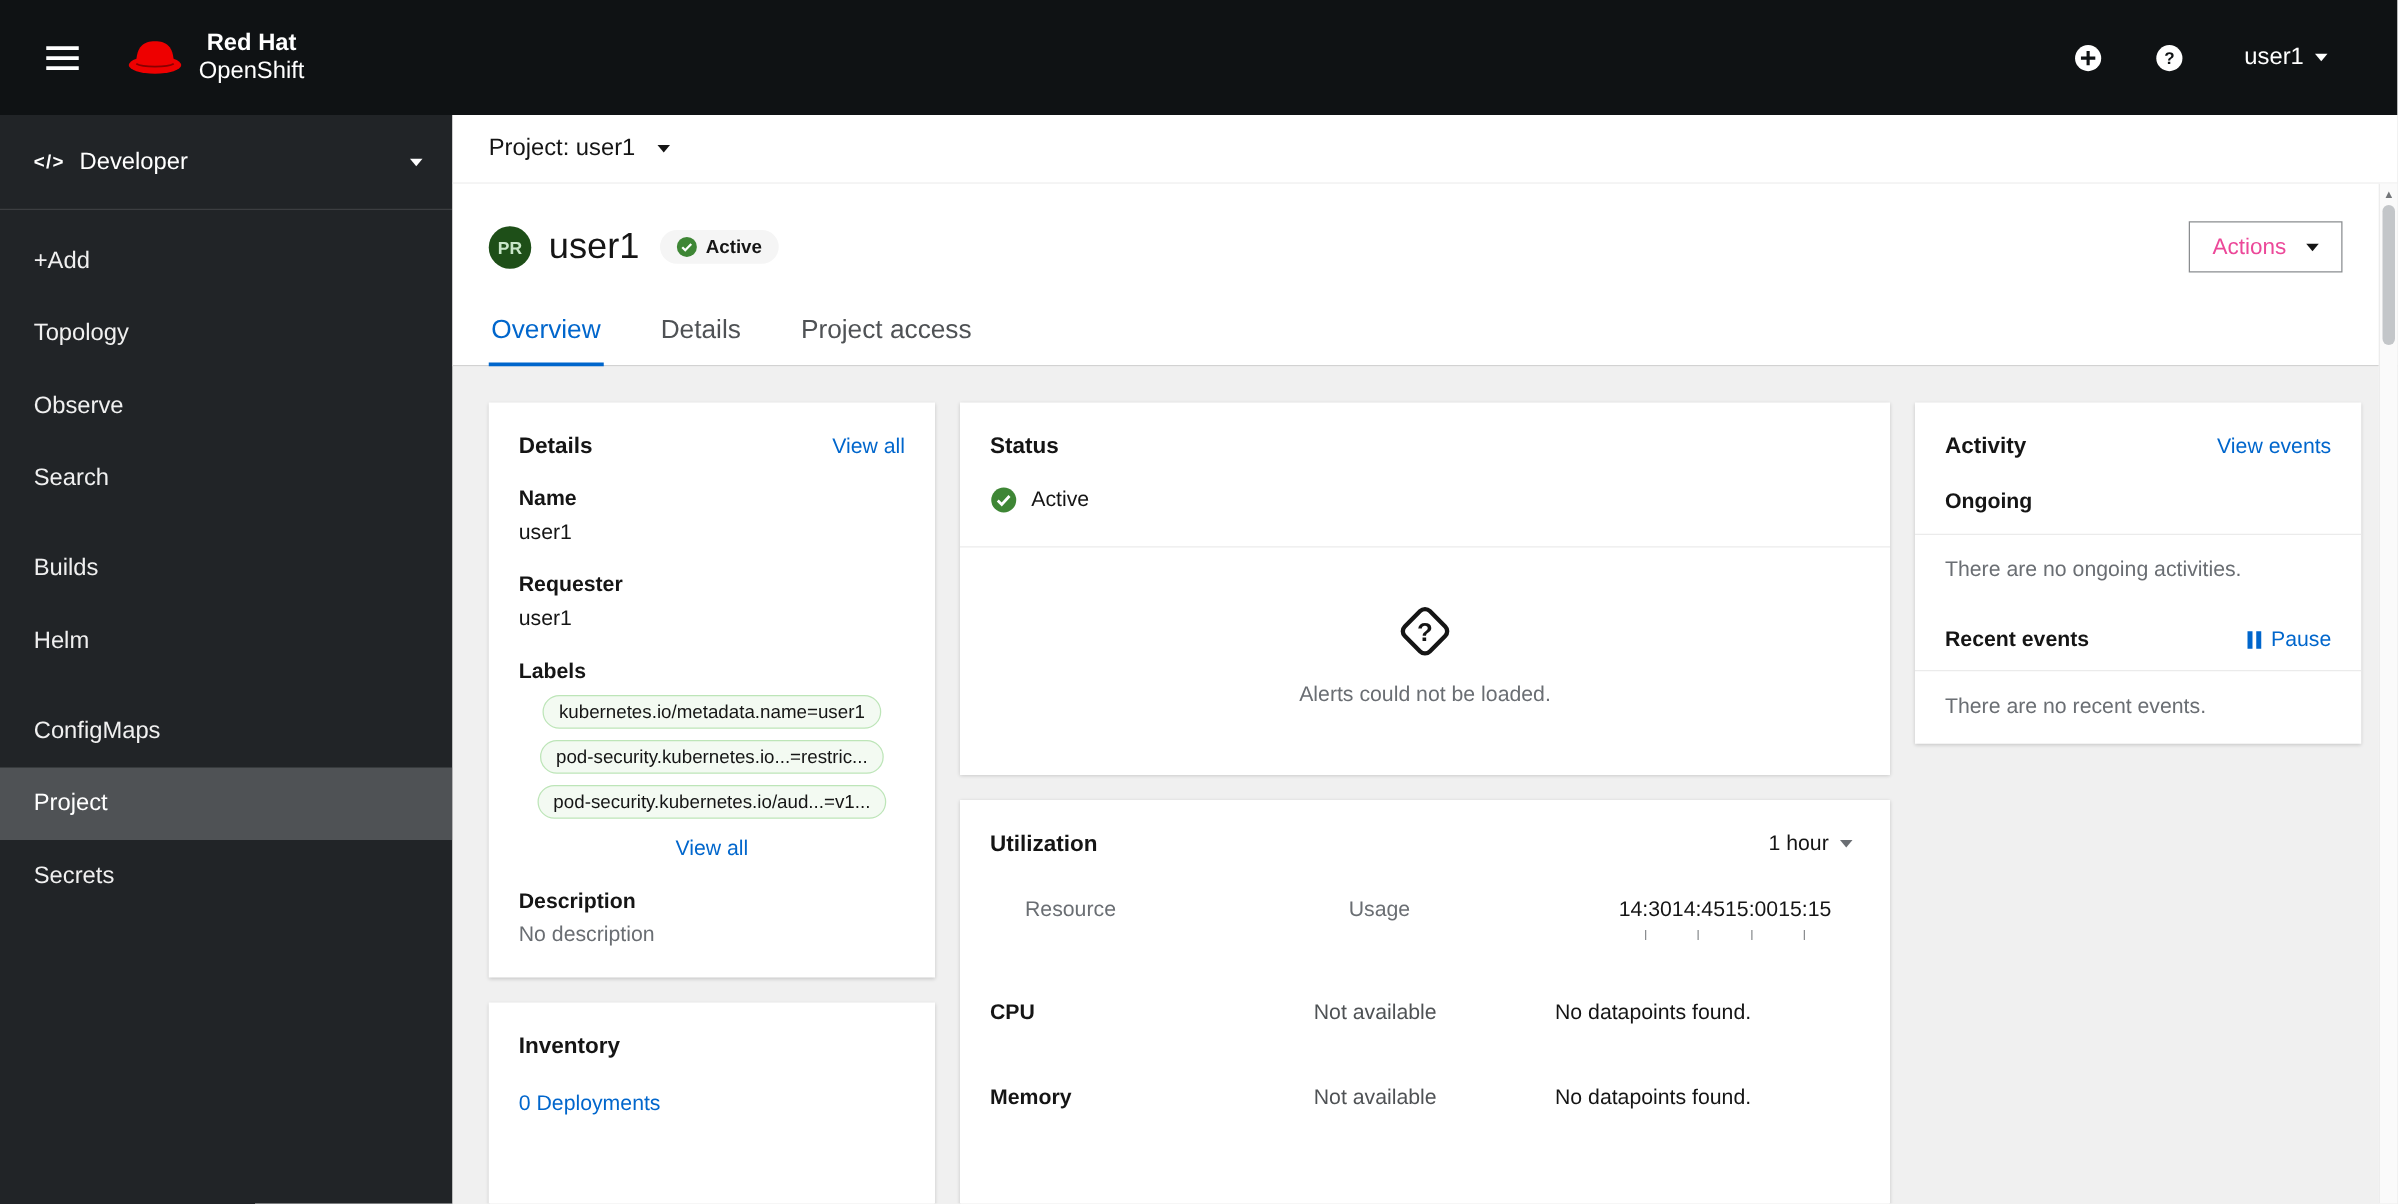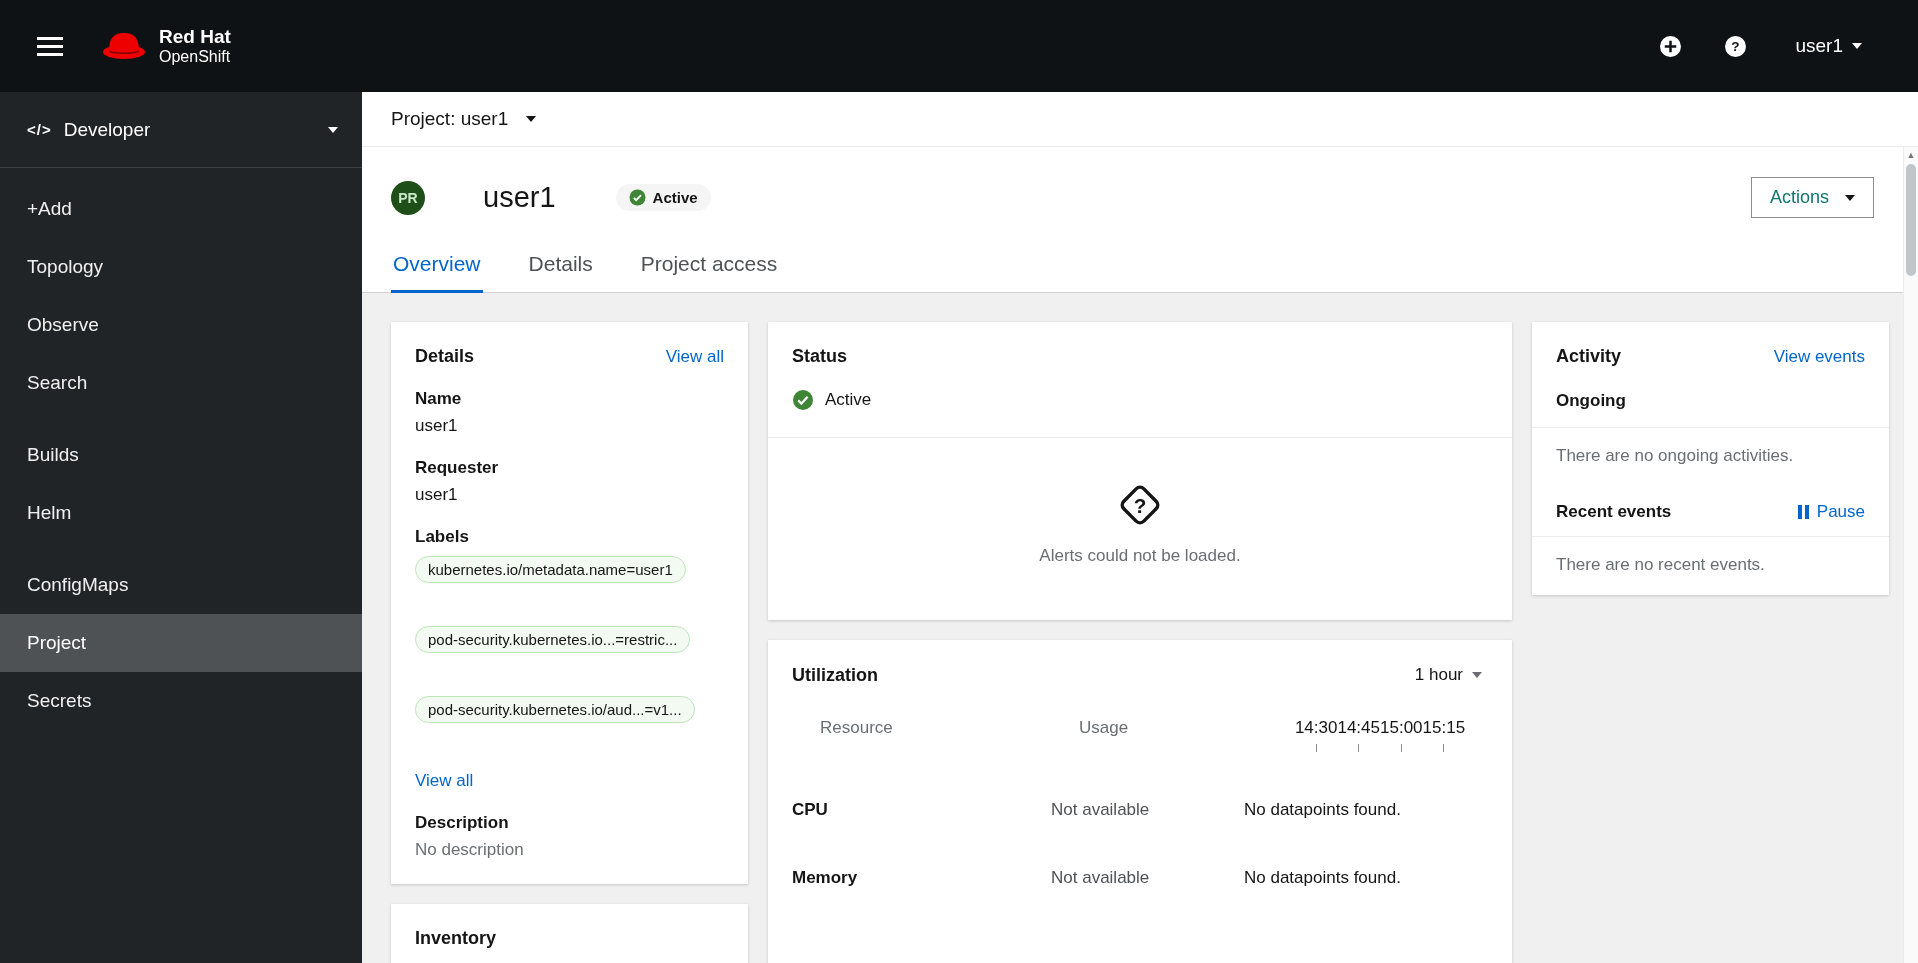--- a/index.html
+++ b/index.html
@@ -16,21 +16,21 @@
   .hamburger { background:none; border:none; cursor:pointer; padding:10px; }
   .hamburger .bars, .hamburger .bars::before, .hamburger .bars::after {
     display:block; content:''; width:26px; height:3px; background:#fff;
   }
   .hamburger .bars { position:relative; }
   .hamburger .bars::before { position:absolute; top:-8px; }
   .hamburger .bars::after { position:absolute; top:8px; }
   .brand { display:flex; align-items:center; margin-left:28px; gap:10px; }
   .brand-text { color:#fff; line-height:1.15; }
   .brand-text .b1 { font-weight:700; font-size:19px;text-align:center; }
-  .brand-text .b2 { font-weight:400; font-size:16px; }
+  .brand-text .b2 { font-weight:400; font-size:19px; }
   .mast-right { margin-left:auto; display:flex; align-items:center; gap:42px; }
   .icon-btn { background:none; border:none; cursor:pointer; padding:0; display:flex; align-items:center; }
   .user-menu { background:none; border:none; cursor:pointer; color:#fff; font-size:19px; display:flex; align-items:center; font-family:inherit; }
   .caret { display:inline-block; width:0; height:0; border-left:5px solid transparent; border-right:5px solid transparent; border-top:6px solid currentColor; margin-left:9px; }
 
   
   .sidebar { background:#212427; display:flex; flex-direction:column; overflow:hidden; }
   .perspective { height:76px; display:flex; align-items:center; padding:0 24px 0 27px; color:#fff; font-size:19px; gap:12px; border-bottom:1px solid rgba(255,255,255,.12); cursor:pointer; }
   .code-icon { font-size:15px; font-weight:700; letter-spacing:1px; color:#fff; }
   .perspective .caret { margin-left:auto; }
@@ -39,25 +39,25 @@
   .nav-item.selected { background:#4f5255; color:#fff; }
   .nav-item.gap { margin-top:14px; }
 
   
   .main { position:relative; display:flex; flex-direction:column; overflow:hidden; background:#f0f0f0; }
   .project-bar { background:#fff; height:55px; display:flex; align-items:center; padding:0 29px; border-bottom:1px solid #ececec; flex:none; }
   .project-select { background:none; border:none; font-family:inherit; font-size:19px; color:#151515; display:flex; align-items:center; cursor:pointer; padding:0; }
   .project-select .caret { margin-left:18px; }
 
   .page-head { background:#fff; flex:none; }
-  .title-row { display:flex; align-items:center; padding:30px 44px 0 29px;gap:44px; }
+  .title-row { display:flex; align-items:center; padding:30px 44px 0 29px; }
   .pr-badge { width:34px; height:34px; border-radius:50%; background:#1e4f18; color:#c9e7c9; font-weight:700; font-size:14px; display:flex; align-items:center; justify-content:center; flex:none; }
   .page-title { font-size:29px; font-weight:400; margin:0 0 0 14px; }
   .status-pill { display:inline-flex; align-items:center; gap:7px; background:#f5f5f5; border-radius:30px; padding:5px 13px; font-size:15px; font-weight:700; margin-left:16px; }
-  .actions-btn { margin-left:auto; background:#fff; border:1px solid #8a8d90; font-family:inherit; font-size:18px; color:#0f766e; padding:9px 18px; display:flex; align-items:center; cursor:pointer; }
+  .actions-btn { margin-left:auto; background:#fff; border:1px solid #8a8d90; font-family:inherit; font-size:18px; color:#ec4899; padding:9px 18px; display:flex; align-items:center; cursor:pointer; }
   .actions-btn .caret { margin-left:16px; border-top-color:#151515; }
   .tabs { display:flex; gap:44px; padding:0 29px; border-bottom:1px solid #d2d2d2; margin-top:20px; }
   .tab { position:relative; padding:14px 2px 16px; font-size:21px; color:#4f5255; cursor:pointer; }
   .tab.active { color:#0066cc; }
   .tab.active::after { content:''; position:absolute; left:0; right:0; bottom:-1px; height:3px; background:#0066cc; }
 
   .content { flex:1; display:flex; gap:20px; padding:29px; align-items:flex-start; overflow:hidden; }
   .col { display:flex; flex-direction:column; gap:20px; min-width:0; }
   .col-left { width:357px; flex:none; }
   .col-mid { flex:1; }
@@ -67,21 +67,21 @@
   .card-pad { padding:24px; }
   .card-head { display:flex; align-items:baseline; justify-content:space-between; }
   .card-title { font-size:18px; font-weight:700; }
   .link { color:#0066cc; font-size:17px; text-decoration:none; cursor:pointer; }
   .muted { color:#6a6e73; }
   .divider { height:1px; background:#ebebeb; }
 
   
   .field-label { font-size:17px; font-weight:700; margin-top:22px; }
   .field-value { font-size:17px; margin-top:7px; }
-  .labels-list { display:flex; flex-direction:column; align-items:flex-start;gap:34px; }
+  .labels-list { display:flex; flex-direction:column; align-items:center; }
   .label-pill { max-width:100%; font-size:15px; color:#151515; background:#f3faf2; border:1px solid #bde5b8; border-radius:15px; padding:4px 12px; margin-top:9px; white-space:nowrap; overflow:hidden; text-overflow:ellipsis; cursor:pointer; }
   .labels-viewall { display:inline-block; margin-top:14px; }
 
   
   .status-row { display:flex; align-items:center; gap:11px; font-size:17px; margin-top:22px; padding-bottom:26px; }
   .alert-empty { display:flex; flex-direction:column; align-items:center; justify-content:center; padding:42px 24px 54px; gap:16px; }
   .alert-empty .msg { font-size:17px; color:#6a6e73; }
 
   
   .util-head { display:flex; align-items:center; justify-content:space-between; }

